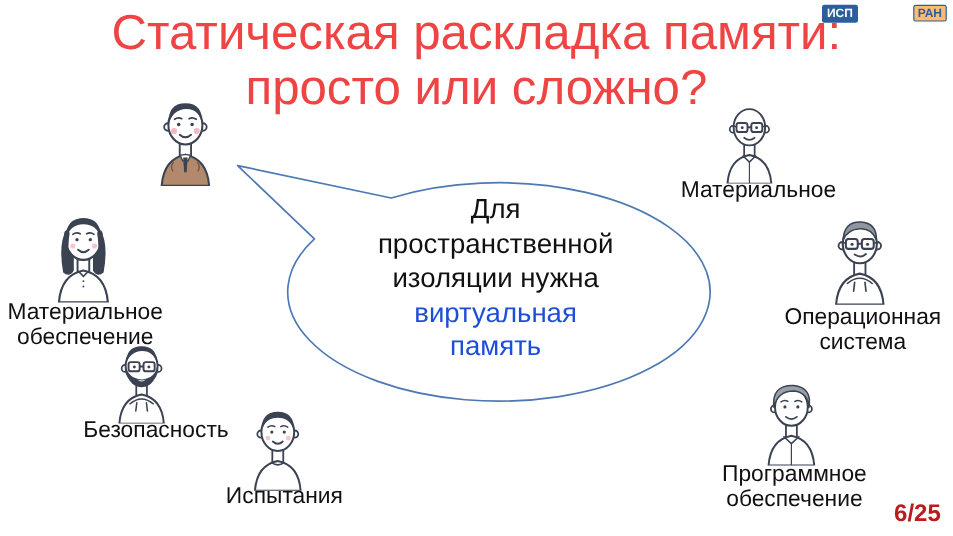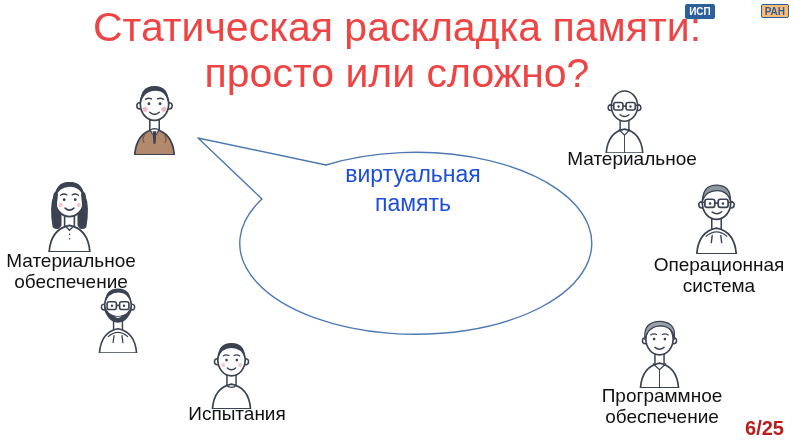--- a/index.html
+++ b/index.html
@@ -31,20 +31,23 @@
 
   <div class="logo">
     <span class="box isp">ИСП</span>
     <span class="box ran">РАН</span>
   </div>
 
   <svg class="bubble-svg" viewBox="0 0 794 447">
     <path d="M 198 138 L 326 165 A 176 91 0 1 1 262 199 Z" fill="#ffffff" stroke="#4d79b3" stroke-width="1.4" stroke-linejoin="round"></path>
   </svg>
   <div class="bubble-text">
+    <span>Для
+пространственной
+изоляции нужна</span>
     <span class="hl">виртуальная
 память</span>
   </div>
 
   <div class="char" style="left:127px;top:79px">
     <svg width="55" height="76" viewBox="0 0 64 88">
       <circle cx="15" cy="31" r="3.6" fill="#fff" stroke="#3b4352" stroke-width="1.8"></circle>
       <circle cx="49" cy="31" r="3.6" fill="#fff" stroke="#3b4352" stroke-width="1.8"></circle>
       <rect x="26.5" y="42" width="11" height="18" fill="#fff" stroke="#3b4352" stroke-width="1.8"></rect>
       <path d="M9 88 Q11 62 32 58 Q53 62 55 88 Z" fill="#b2896d" stroke="#3b4352" stroke-width="2"></path>
@@ -146,20 +149,21 @@
       <path d="M15.8 27 Q15.5 8 32 8 Q48.5 8 48.2 27 Q45 13 32.5 13 Q19.5 13.5 15.8 27 Z" fill="#3b4352"></path>
       <path d="M15.9 28 Q16.5 49.5 32 50.5 Q47.5 49.5 48.1 28 Q46.5 41 32 42.5 Q17.5 41 15.9 28 Z" fill="#3b4352"></path>
       <path d="M27.5 42.5 Q32 46.5 36.5 42.5 Q32 44.5 27.5 42.5 Z" fill="#fff"></path>
       <rect x="18.5" y="24.5" width="11.5" height="9.5" rx="2.5" fill="none" stroke="#3b4352" stroke-width="2"></rect>
       <rect x="34" y="24.5" width="11.5" height="9.5" rx="2.5" fill="none" stroke="#3b4352" stroke-width="2"></rect>
       <path d="M30 29 h4" stroke="#3b4352" stroke-width="2"></path>
       <circle cx="24.5" cy="29.5" r="1.5" fill="#3b4352"></circle>
       <circle cx="39.5" cy="29.5" r="1.5" fill="#3b4352"></circle>
     </svg>
   </div>
+  <div class="label" style="left:130px;top:349px">Безопасность</div>
 
   <div class="char" style="left:633px;top:315px">
     <svg width="53" height="73" viewBox="0 0 64 88">
       <circle cx="15" cy="31" r="3.6" fill="#fff" stroke="#3b4352" stroke-width="1.8"></circle>
       <circle cx="49" cy="31" r="3.6" fill="#fff" stroke="#3b4352" stroke-width="1.8"></circle>
       <rect x="26.5" y="42" width="11" height="18" fill="#fff" stroke="#3b4352" stroke-width="1.8"></rect>
       <path d="M9 88 Q11 62 32 58 Q53 62 55 88 Z" fill="#fff" stroke="#3b4352" stroke-width="2"></path>
       <path d="M24 58.5 L32 66 L40 58.5" fill="none" stroke="#3b4352" stroke-width="1.5"></path>
       <line x1="32" y1="66" x2="32" y2="88" stroke="#3b4352" stroke-width="1.2"></line>
       <ellipse cx="32" cy="29" rx="16.5" ry="19" fill="#fff" stroke="#3b4352" stroke-width="2"></ellipse>

